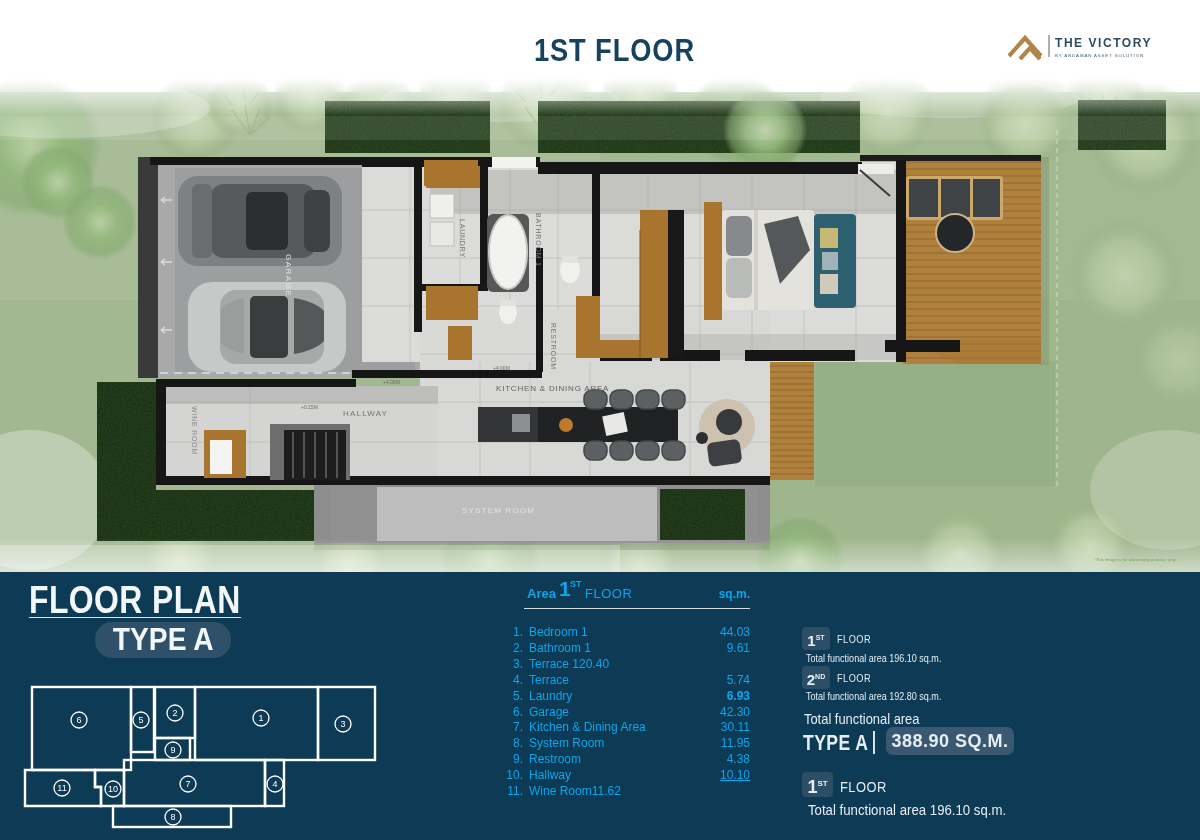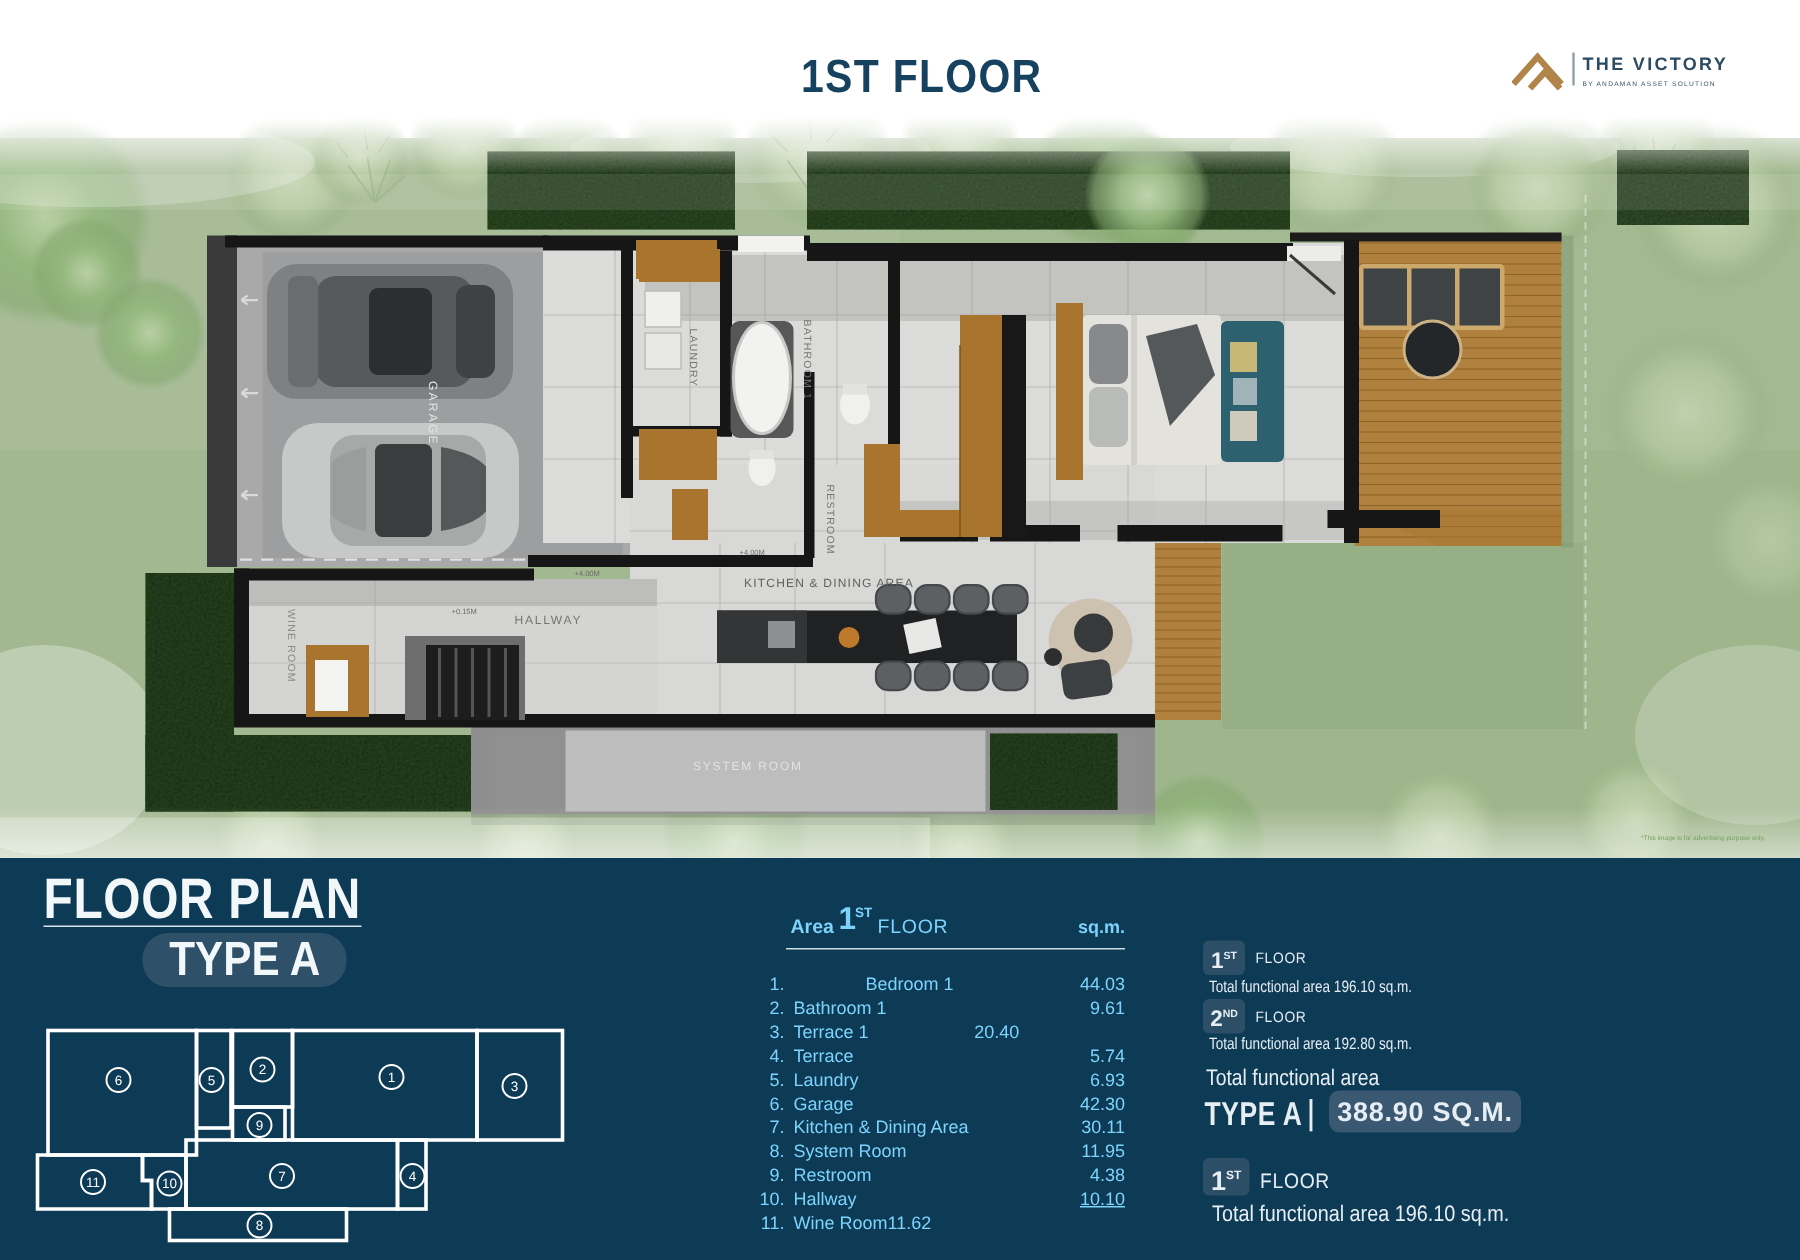--- a/index.html
+++ b/index.html
@@ -497,55 +497,55 @@
       <text x="261" y="49">1</text>
       <text x="343" y="55">3</text>
       <text x="188" y="115">7</text>
       <text x="275" y="115">4</text>
       <text x="62" y="119">11</text>
       <text x="113" y="120">10</text>
       <text x="173" y="148">8</text>
     </g>
   </svg>
 
-  <div class="abs" style="left:505px;top:28px;width:245px;color:#7dd3fc;">
+  <div class="abs" style="left:505px;top:4px;width:245px;color:#0ea5e9;">
 
     <div style="position:relative;height:32px;border-bottom:1.5px solid #cfdde4;margin-left:19px;">
       <span style="position:absolute;left:3px;top:10px;font-size:13px;font-weight:bold;">Area</span>
       <span style="position:absolute;left:35px;top:1px;font-size:21px;font-weight:bold;">1</span>
       <span style="position:absolute;left:46px;top:3px;font-size:9px;font-weight:bold;">ST</span>
       <span style="position:absolute;left:61px;top:10px;font-size:13px;letter-spacing:0.5px;">FLOOR</span>
       <span style="position:absolute;right:0px;top:11px;font-size:12px;font-weight:bold;">sq.m.</span>
     </div>
 
     <div style="margin-top:16px;font-size:12px;line-height:15.9px;">
       <div style="display:flex;">
           <span style="width:18px;text-align:right;">1.</span>
-          <span style="padding-left:6px;margin-left:48px;">Bedroom 1</span>
+          <span style="padding-left:6px;">Bedroom 1</span>
           <span style="flex:1;text-align:right;">44.03</span>
         </div>
       <div style="display:flex;">
           <span style="width:18px;text-align:right;">2.</span>
           <span style="padding-left:6px;">Bathroom 1</span>
           <span style="flex:1;text-align:right;">9.61</span>
         </div>
       <div style="display:flex;">
           <span style="width:18px;text-align:right;">3.</span>
           <span style="padding-left:6px;">Terrace 1</span>
-          <span style="flex:1;text-align:center;">20.40</span>
+          <span style="flex:1;text-align:left;">20.40</span>
         </div>
       <div style="display:flex;">
           <span style="width:18px;text-align:right;">4.</span>
           <span style="padding-left:6px;">Terrace</span>
           <span style="flex:1;text-align:right;">5.74</span>
         </div>
       <div style="display:flex;">
           <span style="width:18px;text-align:right;">5.</span>
           <span style="padding-left:6px;">Laundry</span>
-          <span style="flex:1;text-align:right;">6.93</span>
+          <span style="flex:1;text-align:right;font-weight:bold;">6.93</span>
         </div>
       <div style="display:flex;">
           <span style="width:18px;text-align:right;">6.</span>
           <span style="padding-left:6px;">Garage</span>
           <span style="flex:1;text-align:right;">42.30</span>
         </div>
       <div style="display:flex;">
           <span style="width:18px;text-align:right;">7.</span>
           <span style="padding-left:6px;">Kitchen &amp; Dining Area</span>
           <span style="flex:1;text-align:right;">30.11</span>

